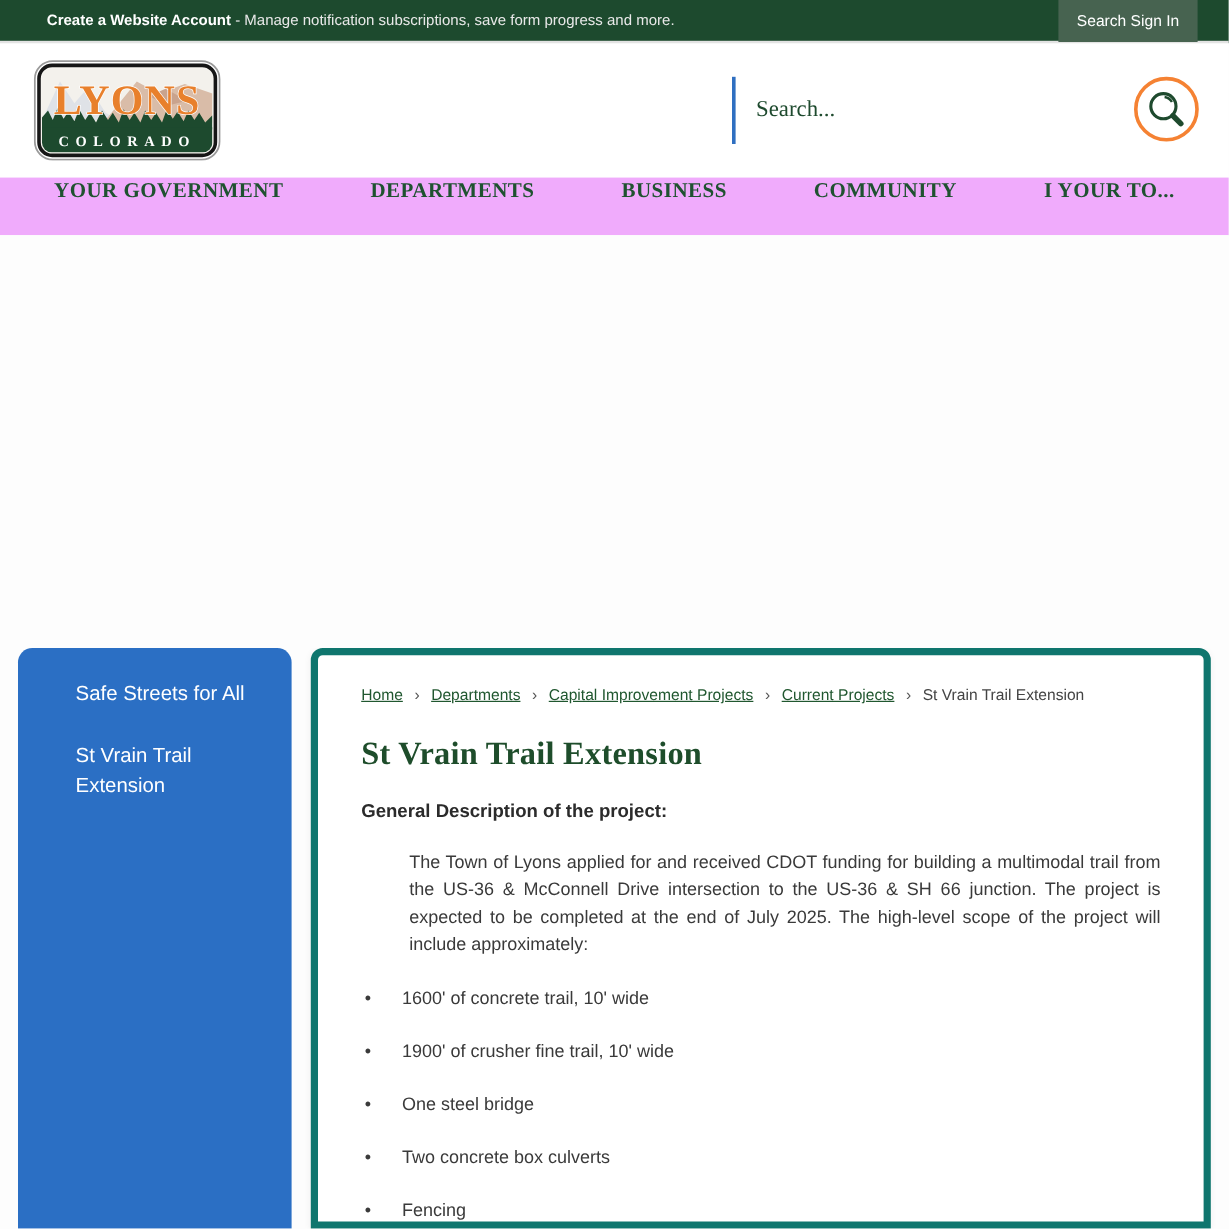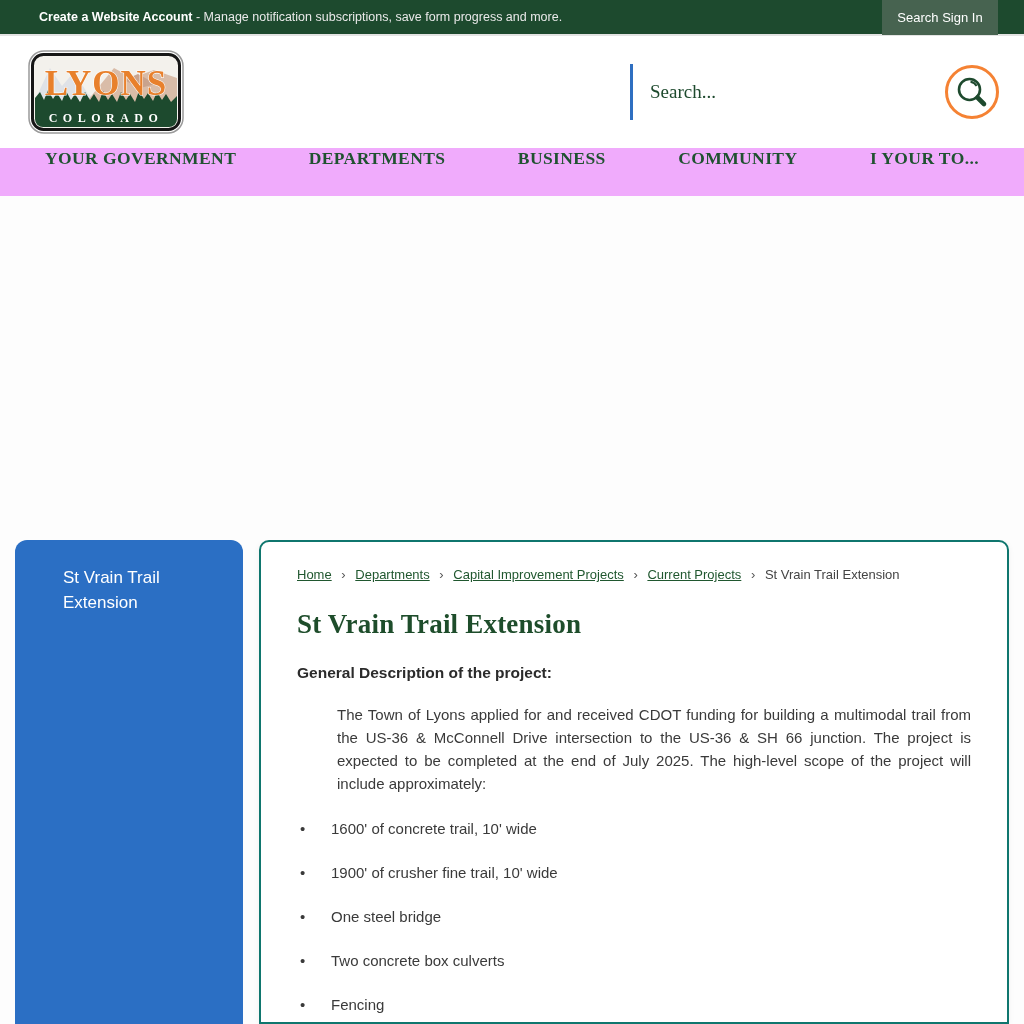--- a/index.html
+++ b/index.html
@@ -20,21 +20,21 @@
     height: 36px; min-width: 116px; border: none; cursor: pointer;
     background: #476350; color: #ffffff; font-size: 13px;
     font-family: "Liberation Sans", sans-serif;
     margin-right: 26px; padding: 0 14px;
   }
 
   
   .header { height: 112px; background: #ffffff; display: flex; align-items: center; padding: 0 24px 0 28px; flex: 0 0 auto; }
   .logo { display: block; width: 156px; height: 84px; cursor: pointer; }
   .header-spacer { flex: 1; }
-  .search-area { display: flex; align-items: center; }
+  .search-area { display: flex; align-items: flex-start; gap: 20px; }
   .search-box { display: flex; align-items: center; height: 58px; width: 288px; }
   .search-accent { width: 3px; height: 56px; background: #2f6fc1; flex: 0 0 auto; }
   .search-box input {
     border: none; outline: none; height: 56px; width: 100%;
     font-family: "Liberation Serif", serif; font-size: 19px; color: #1e4a2e;
     padding-left: 17px; background: transparent;
   }
   .search-box input::placeholder { color: #1e4a2e; opacity: 1; }
   .search-btn {
     width: 56px; height: 56px; margin-left: 26px; padding: 0;
@@ -60,21 +60,21 @@
   .sidebar {
     width: 228px; flex: 0 0 auto; background: #2b6fc4;
     border-radius: 12px 12px 0 0; padding: 10px 18px 0 48px;
     display: flex; flex-direction: column;
   }
   .side-item {
     color: #ffffff; font-size: 17px; line-height: 25px;
     text-decoration: none; cursor: pointer; padding: 15px 0 12px 0;
   }
   .card {
-    flex: 1; background: #ffffff; border: 2px solid #0f766e;
+    flex: 1; background: #ffffff; border: 6px solid #0f766e;
     border-radius: 10px 10px 0 0; box-shadow: 0 1px 6px rgba(0,0,0,0.05);
     padding: 25px 36px 0 36px;
   }
 
   
   .breadcrumb { font-size: 13px; color: #444; }
   .breadcrumb a { color: #20572f; text-decoration: underline; cursor: pointer; }
   .breadcrumb .sep { color: #555; margin: 0 6px; }
   .breadcrumb .current { color: #444; }
 
@@ -150,20 +150,21 @@
     <a>DEPARTMENTS</a>
     <a>BUSINESS</a>
     <a>COMMUNITY</a>
     <a>I YOUR TO...</a>
   </nav>
 
   <div class="mid-spacer"></div>
 
   <div class="content-row">
     <aside class="sidebar">
+      <a class="side-item">Safe Streets for All</a>
       <a class="side-item">St Vrain Trail Extension</a>
     </aside>
 
     <main class="card">
       <div class="breadcrumb">
         <a>Home</a>
         <span class="sep">›</span>
         <a>Departments</a>
         <span class="sep">›</span>
         <a>Capital Improvement Projects</a>

